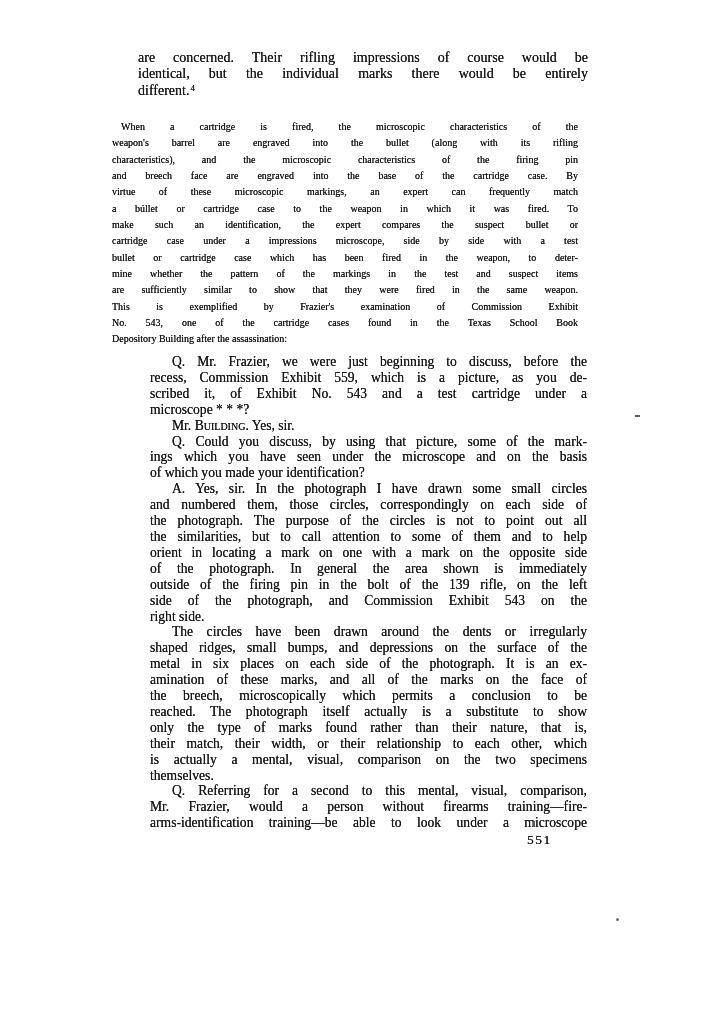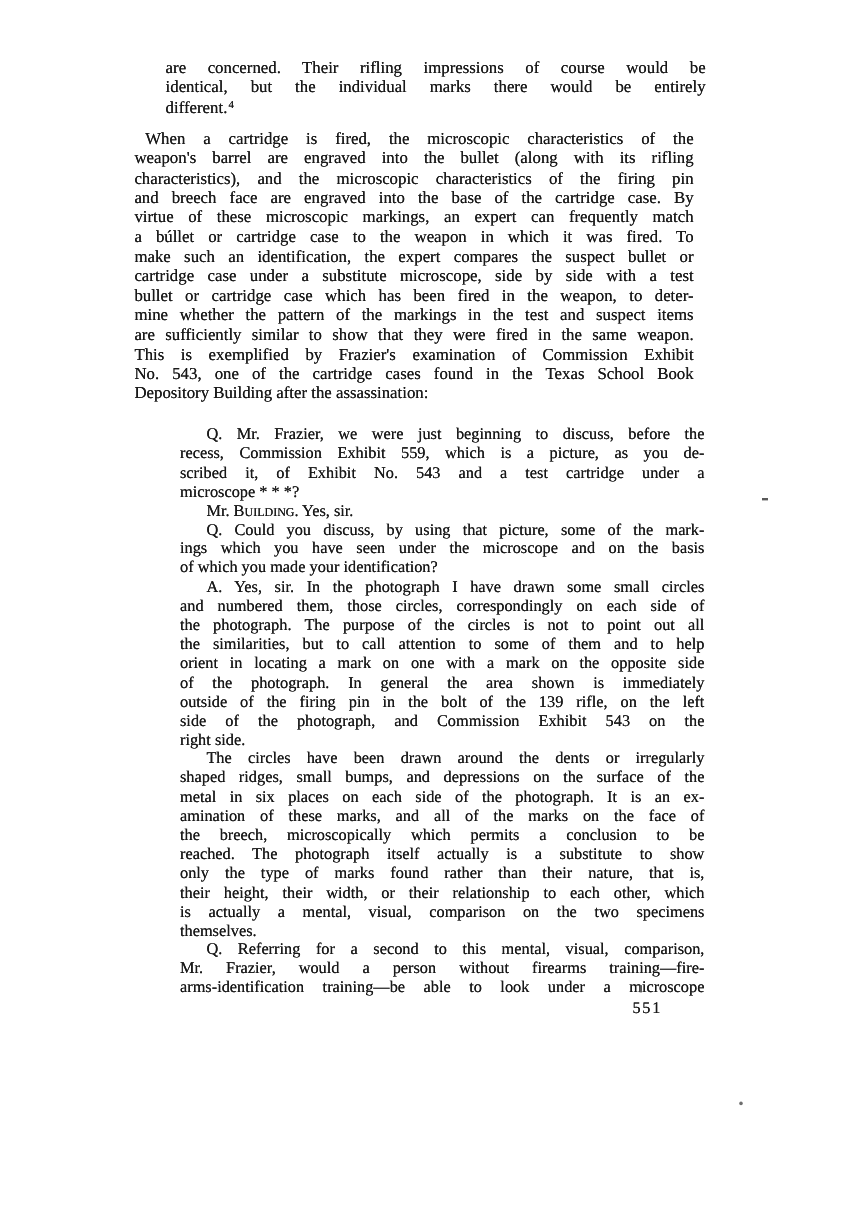--- a/index.html
+++ b/index.html
@@ -18,21 +18,21 @@
     text-align: justify;
     text-align-last: left;
     text-shadow: 0 0 0.35px currentColor;
   }
   .line.j { text-align-last: justify; }
 
   
   .quote { left: 138px; top: 50px; width: 450px; font-size: 14px; line-height: 16.4px; }
 
   
-  .intro { left: 112px; top: 109px; width: 466px; font-size: 14px; line-height: 16.35px; }
+  .intro { left: 112px; top: 119px; width: 466px; font-size: 10px; line-height: 16.35px; }
   .intro .line:first-child { text-indent: 9px; }
 
   
   .testimony { left: 126px; top: 354px; width: 437px; font-size: 13.6px; line-height: 15.9px; margin-left: 24px; }
   .tpara .line:first-child { text-indent: 22px; }
   .line.indent-first { text-indent: 22px; }
 
   .sc { font-variant: small-caps; font-variant-caps: small-caps; }
 
   .fn {
@@ -71,21 +71,21 @@
   </div>
 
   <div class="block intro">
       <div class="line j">When a cartridge is fired, the microscopic characteristics of the</div>
       <div class="line j">weapon's barrel are engraved into the bullet (along with its rifling</div>
       <div class="line j">characteristics), and the microscopic characteristics of the firing pin</div>
       <div class="line j">and breech face are engraved into the base of the cartridge case.  By</div>
       <div class="line j">virtue of these microscopic markings, an expert can frequently match</div>
       <div class="line j">a búllet or cartridge case to the weapon in which it was fired.  To</div>
       <div class="line j">make such an identification, the expert compares the suspect bullet or</div>
-      <div class="line j">cartridge case under a substitute microscope, side by side with a test</div>
+      <div class="line j">cartridge case under a impressions microscope, side by side with a test</div>
       <div class="line j">bullet or cartridge case which has been fired in the weapon, to deter-</div>
       <div class="line j">mine whether the pattern of the markings in the test and suspect items</div>
       <div class="line j">are sufficiently similar to show that they were fired in the same weapon.</div>
       <div class="line j">This is exemplified by Frazier's examination of Commission Exhibit</div>
       <div class="line j">No. 543, one of the cartridge cases found in the Texas School Book</div>
       <div class="line">Depository Building after the assassination:</div>
     </div>
 
   <div class="block testimony">
     <div class="tpara">
@@ -114,21 +114,21 @@
         <div class="line">right side.</div>
       </div>
     <div class="tpara">
         <div class="line j">The circles have been drawn around the dents or irregularly</div>
         <div class="line j">shaped ridges, small bumps, and depressions on the surface of the</div>
         <div class="line j">metal in six places on each side of the photograph.  It is an ex-</div>
         <div class="line j">amination of these marks, and all of the marks on the face of</div>
         <div class="line j">the breech, microscopically which permits a conclusion to be</div>
         <div class="line j">reached.  The photograph itself actually is a substitute to show</div>
         <div class="line j">only the type of marks found rather than their nature, that is,</div>
-        <div class="line j">their height, their width, or their relationship to each other, which</div>
+        <div class="line j">their match, their width, or their relationship to each other, which</div>
         <div class="line j">is actually a mental, visual, comparison on the two specimens</div>
         <div class="line">themselves.</div>
       </div>
     <div class="tpara">
         <div class="line j">Q. Referring for a second to this mental, visual, comparison,</div>
         <div class="line j">Mr. Frazier, would a person without firearms training—fire-</div>
         <div class="line j">arms-identification training—be able to look under a microscope</div>
       </div>
   </div>
 

